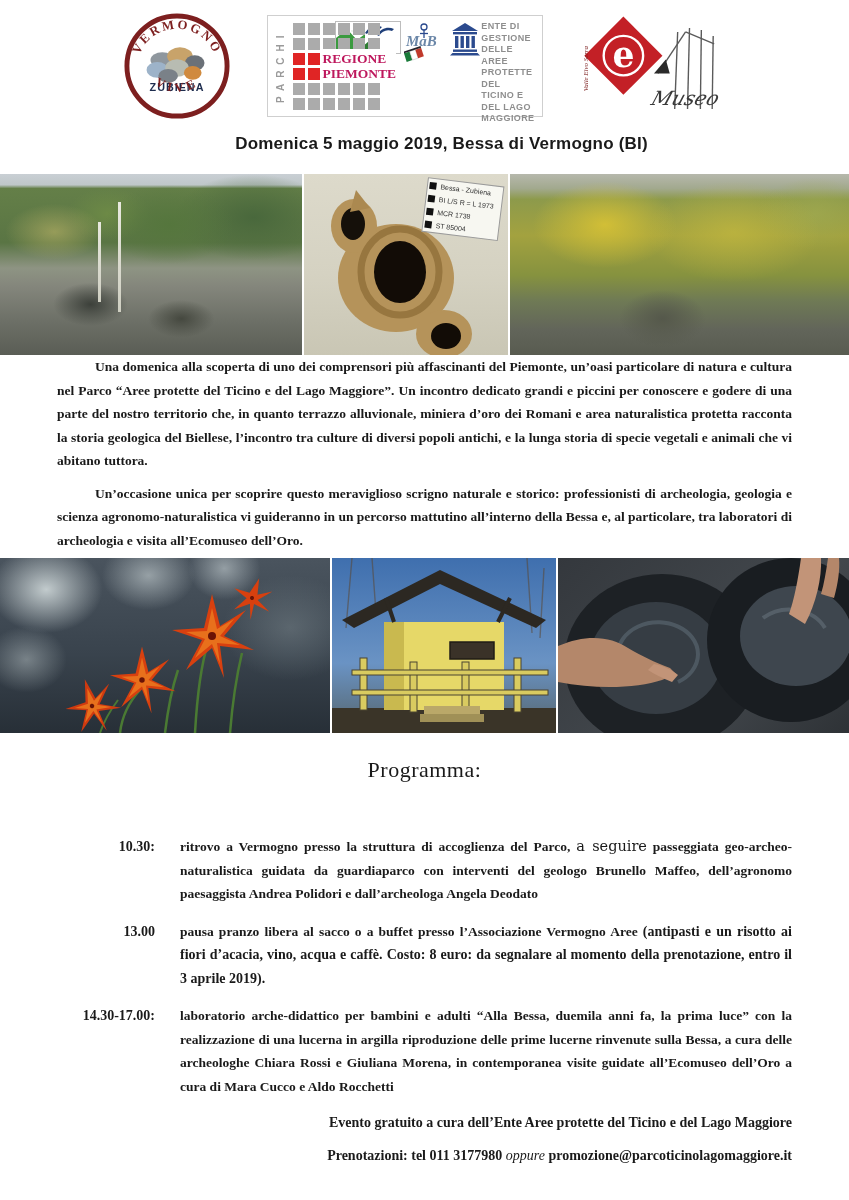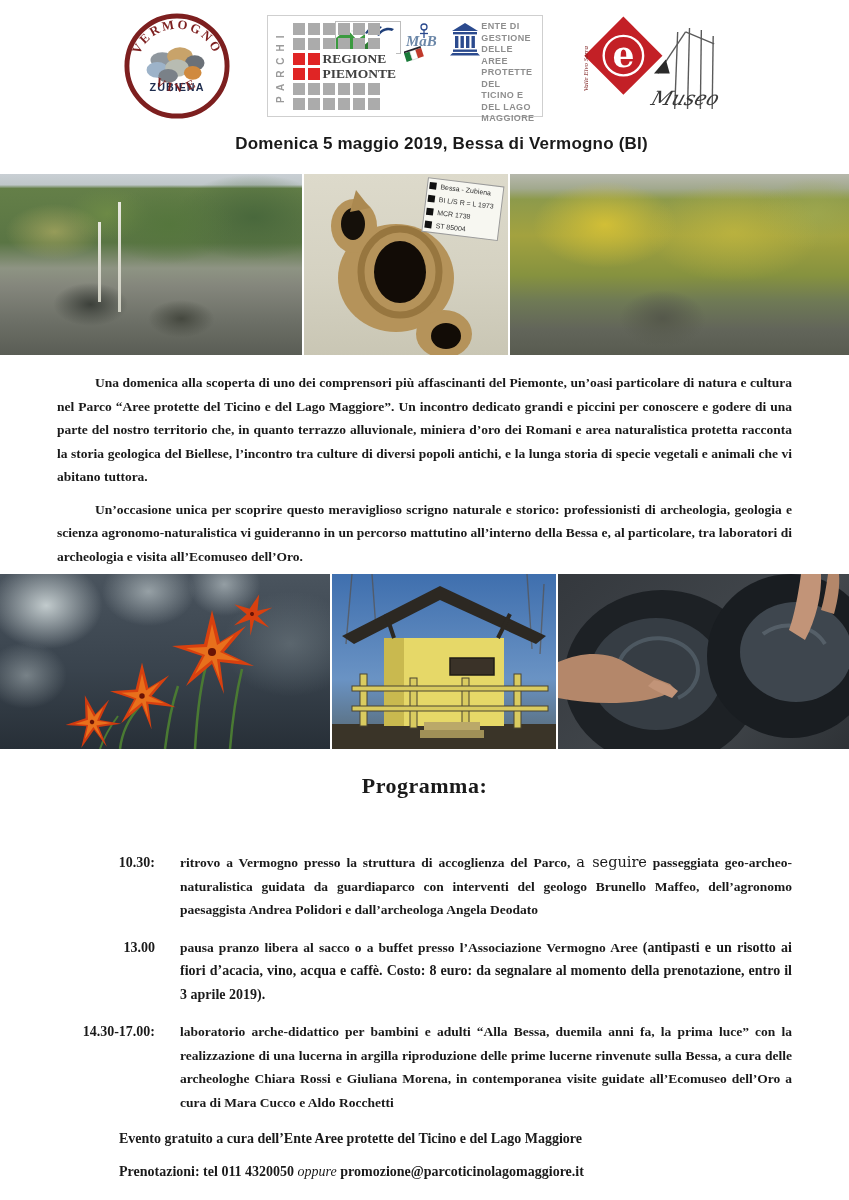--- a/index.html
+++ b/index.html
@@ -16,21 +16,21 @@
     writing-mode:vertical-rl; transform:rotate(180deg);
     font-family:"Liberation Sans", sans-serif; font-size:10px; font-weight:bold;
     letter-spacing:6px; color:#9a9a9a; height:88px; text-align:center;
   }
   .grid-wrap { position:relative; width:87px; height:87px; }
   .sq-grid { display:grid; grid-template-columns:repeat(6,12px); grid-auto-rows:12px; gap:3px; }
   .sq { background:#ababab; }
   .sq.red { background:#e02525; }
   .regione-label {
     position:absolute; left:28px; top:26px; background:#fff; padding:2px 0 2px 2px;
-    font-family:"Liberation Serif", serif; font-weight:bold; font-size:13.5px; line-height:15px; color:#404040;
+    font-family:"Liberation Serif", serif; font-weight:bold; font-size:13.5px; line-height:15px; color:#be185d;
     white-space:nowrap;
   }
   .parco-right { display:flex; justify-content:flex-end; height:90px; width:148px; }
   .parco-emblems { display:flex; align-items:flex-start; gap:3px; }
   .ente-text {
     font-family:"Liberation Sans", sans-serif; font-size:9px; font-weight:bold;
     color:#8e8e8e; line-height:11.5px; letter-spacing:0.4px;
   }
   
   .title-block { text-align:center; margin-top:16px; }
@@ -74,32 +74,32 @@
       radial-gradient(62px 46px at 45% 10%, rgba(170,180,184,.8), transparent 75%),
       radial-gradient(56px 46px at 8% 58%, rgba(154,164,168,.65), transparent 72%),
       radial-gradient(48px 42px at 68% 6%, rgba(180,190,194,.7), transparent 75%),
       radial-gradient(90px 70px at 88% 40%, rgba(120,132,138,.5), transparent 75%),
       linear-gradient(180deg,#4a545e 0%,#39434d 55%,#272f37 100%);
   }
   .p-hut { width:224px; height:175px; background:linear-gradient(180deg,#3f6fae 0%,#6a93c4 60%,#55646a 100%); }
   .p-pan { width:291px; height:175px; background:linear-gradient(135deg,#34383d 0%,#43484d 60%,#2e3236 100%); }
   .photo svg.art { position:absolute; inset:0; }
   
-  .intro { margin:16px 57px 0 57px; }
+  .intro { margin:0 57px 0 57px; }
   .intro p { text-align:justify; text-indent:38px; font-size:13.5px; font-weight:600; line-height:23.5px; }
   .intro p + p { margin-top:9px; }
-  .prog-heading { text-align:center; margin-top:24px; font-size:22px; font-weight:bold; letter-spacing:0.5px; }
+  .prog-heading { text-align:center; margin-top:24px; font-size:22px; font-weight:normal; letter-spacing:0.5px; }
   .program { margin:52px 57px 0 57px; }
   .prog-row { display:flex; margin-top:14px; }
   .prog-row:first-child { margin-top:0; }
   .prog-time { width:98px; flex-shrink:0; display:flex; justify-content:flex-end; font-weight:bold; font-size:14px; line-height:23.5px; white-space:nowrap; }
   .prog-text { margin-left:25px; text-align:justify; font-size:13.5px; font-weight:600; line-height:23.5px; }
   .a-seguire { font-family:"DejaVu Serif", serif; font-weight:normal; font-size:14.5px; }
   .prog-small { font-size:14px; }
-  .foot-line { margin-left:62px; margin-top:17px; font-weight:bold; font-size:14px; }
+  .foot-line { margin-left:62px; margin-top:17px; font-weight:bold; font-size:14px;text-align:right; }
   .foot-conj { font-weight:normal; font-style:italic; }
 </style>
 </head>
 <body>
 
 <div class="page">
 
   <div class="header">
 
     <svg width="108" height="108" viewBox="0 0 110 110">
@@ -371,17 +371,17 @@
     <div class="prog-row">
       <div class="prog-time">13.00</div>
       <div class="prog-text"><span>pausa pranzo libera al sacco o a buffet presso l’Associazione Vermogno Aree </span><span class="prog-small">(antipasti e un risotto ai fiori d’acacia, vino, acqua e caffè. Costo: 8 euro: da segnalare al momento della prenotazione, entro il 3 aprile 2019).</span></div>
     </div>
     <div class="prog-row">
       <div class="prog-time">14.30-17.00:</div>
       <div class="prog-text">laboratorio arche-didattico per bambini e adulti  “Alla Bessa, duemila anni fa, la prima luce” con la realizzazione di una lucerna in argilla riproduzione delle prime lucerne rinvenute sulla Bessa, a cura delle archeologhe Chiara Rossi e Giuliana Morena, in contemporanea visite guidate all’Ecomuseo dell’Oro a cura di Mara Cucco e Aldo Rocchetti</div>
     </div>
 
     <div class="foot-line">Evento gratuito a cura dell’Ente Aree protette del Ticino e del Lago Maggiore</div>
-    <div class="foot-line"><span>Prenotazioni: tel 011 4320050 </span><span class="foot-conj">oppure</span><span> promozione@parcoticinolagomaggiore.it</span></div>
+    <div class="foot-line"><span>Prenotazioni: tel 011 3177980 </span><span class="foot-conj">oppure</span><span> promozione@parcoticinolagomaggiore.it</span></div>
 
   </div>
 
 </div>
 
 </body></html>

